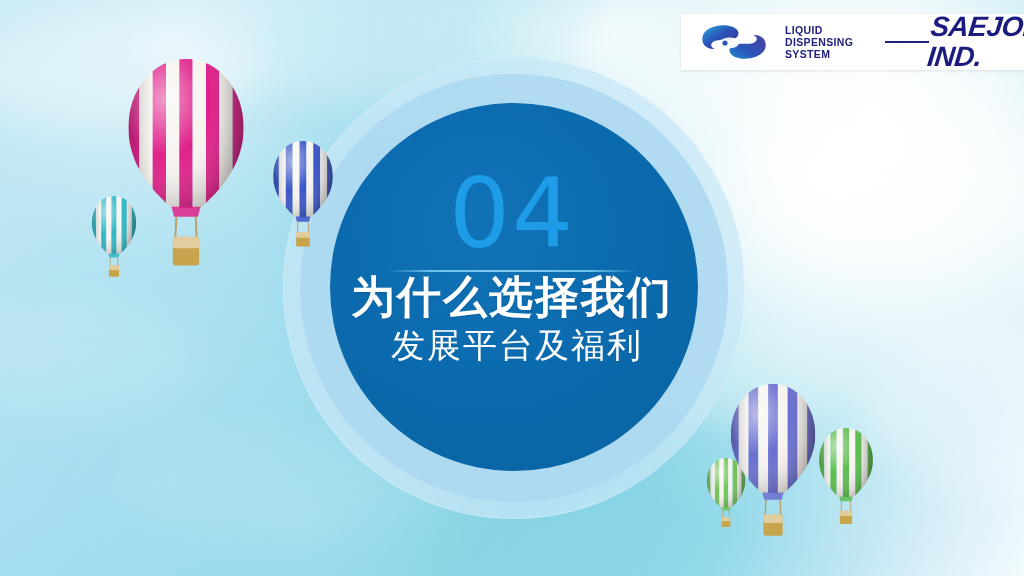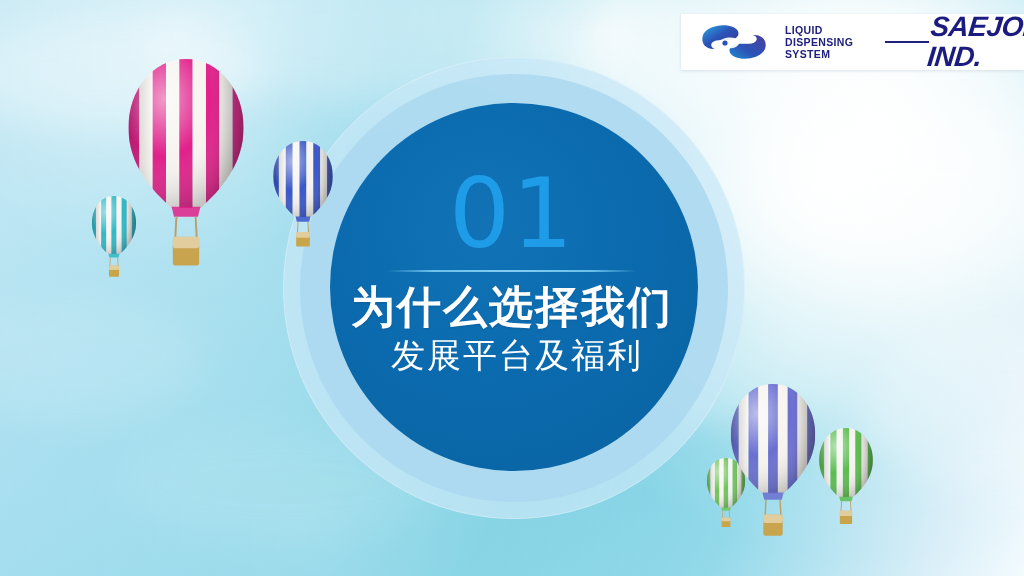--- a/index.html
+++ b/index.html
@@ -60,21 +60,20 @@
     margin-top:168px;
     font-size:96px;line-height:92px;font-weight:400;letter-spacing:2px;
     color:#1e9ce8;
     font-family:"DejaVu Sans","Liberation Sans",sans-serif;
   }
   .divider{
     margin-top:10px;width:250px;height:2px;
     background:linear-gradient(90deg,rgba(120,196,238,0) 0%,#6cc0ea 18%,#85cdf0 50%,#6cc0ea 82%,rgba(120,196,238,0) 100%);
   }
   .title{
-    margin-top:10px;
     font-size:44px;line-height:50px;font-weight:bold;color:#ffffff;letter-spacing:2px;
     text-shadow:0 1px 2px rgba(0,40,80,.18);
   }
   .subtitle{
     margin-top:2px;
     font-size:34px;line-height:42px;font-weight:400;color:#ffffff;letter-spacing:2px;margin-left:10px;
   }
 
   
   .logo-box{
@@ -345,21 +344,21 @@
     <path d="M38 103 L62 103 L60 110 L40 110 Z" fill="#5bbd4e" opacity=".85"></path>
     <line x1="42" y1="110" x2="41" y2="126" stroke="#b9a06a" stroke-width="1.6"></line>
     <line x1="58" y1="110" x2="59" y2="126" stroke="#b9a06a" stroke-width="1.6"></line>
     <rect x="39" y="124" width="22" height="20" rx="2" fill="#c8a44a"></rect>
     <rect x="39" y="124" width="22" height="8" rx="2" fill="#ffffff" opacity=".45"></rect>
   </svg>
       </div>
     </div>
 
   <div class="center">
-    <div class="num">01</div>
+    <div class="num">04</div>
     <div class="divider"></div>
     <div class="title">为什么选择我们</div>
     <div class="subtitle">发展平台及福利</div>
   </div>
 
   <div class="logo-box">
     <svg class="logo-mark" viewBox="0 0 74 42">
       <defs>
         <linearGradient id="gswirl" x1="0" y1="0" x2="1" y2="1">
           <stop offset="0%" stop-color="#2aa9e0"></stop>

